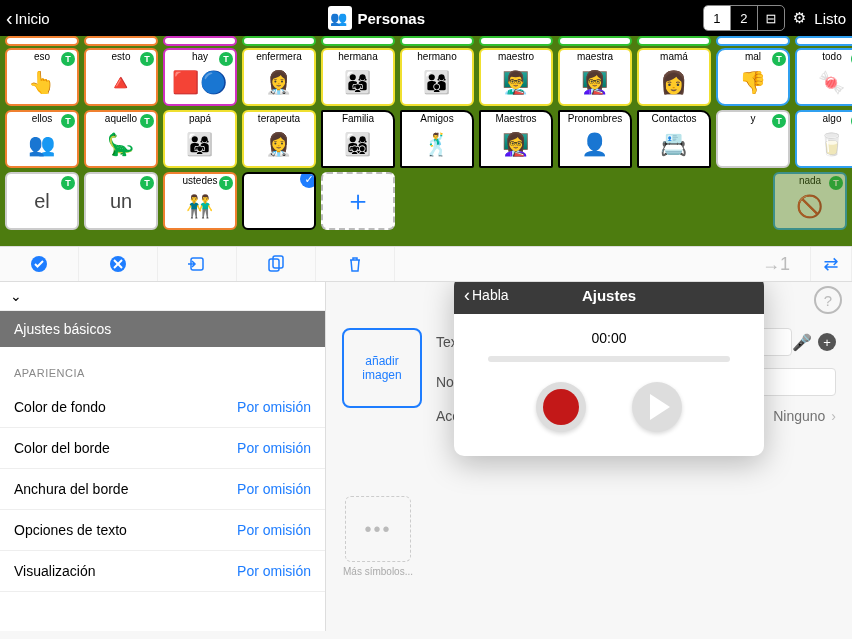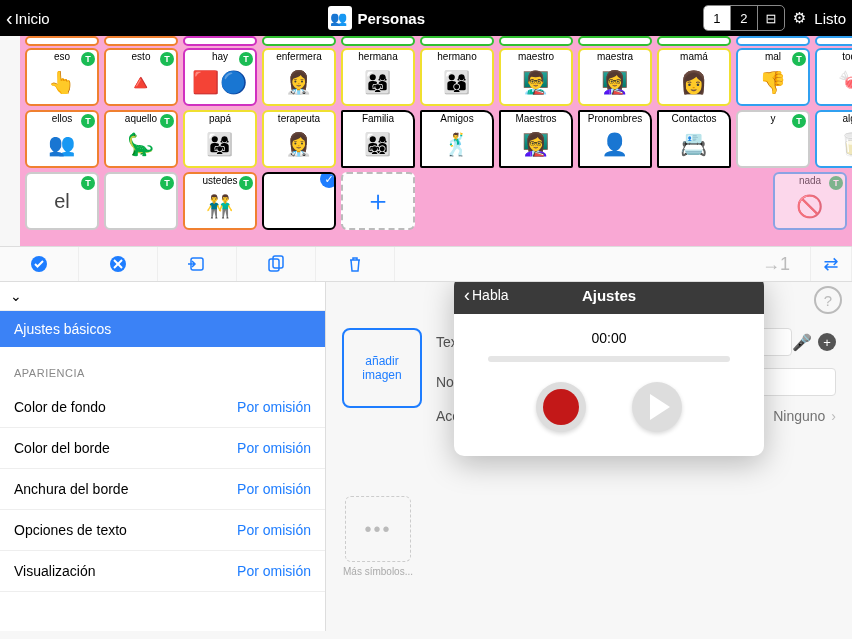--- a/index.html
+++ b/index.html
@@ -74,24 +74,23 @@
 .seg div:last-child { border-right: none; }
 .seg .active { background: #fff; color: #000; }
 .topbar .gear, .topbar .listo {
   margin-left: 8px;
 }
 .topbar .listo { font-size: 15px; }
 
 
 .board {
   height: 210px;
-  background: #f9a8d4;
+  background: #4d7c0f;
   overflow: hidden;
   position: relative;
-  margin-left: 20px;
 }
 .row {
   display: flex;
   gap: 5px;
   padding: 0 5px;
   margin-top: 0px;
   height: 10px;
   overflow: hidden;
 }
 .row2, .row3, .row4 {
@@ -217,21 +216,21 @@
 }
 .segmented div {
   padding: 3px 10px;
   color: #888;
 }
 .segmented .act {
   background: #ccc;
   color: #555;
 }
 .bluehdr {
-  background: #3b82f6;
+  background: #737373;
   color: #fff;
   padding: 10px 14px;
   font-size: 14px;
 }
 .grouphdr {
   font-size: 11px;
   color: #888;
   padding: 20px 14px 8px;
   letter-spacing: 0.5px;
 }
@@ -489,21 +488,21 @@
         <div class="pic">👨‍🏫</div>
       </div>
       <div class="cell" style="border-color: rgb(240, 224, 48);">
         <div class="label">maestra</div>
         <div class="pic">👩‍🏫</div>
       </div>
       <div class="cell" style="border-color: rgb(240, 224, 48);">
         <div class="label">mamá</div>
         <div class="pic">👩</div>
       </div>
-      <div class="cell" style="border-color: rgb(48, 160, 240);">
+      <div class="cell" style="border-color: rgb(48, 160, 240); border-radius: 9px;">
         <div class="label">mal</div>
         <div class="pic">👎</div>
         <div class="badge">T</div>
       </div>
       <div class="cell" style="border-color: rgb(48, 160, 240);">
         <div class="label">todo</div>
         <div class="pic">🍬</div>
         <div class="badge">T</div>
       </div>
     </div>
@@ -559,20 +558,21 @@
     </div>
   <div class="row4" id="row4">
 
   <div class="cell" style="border-color: rgb(204, 204, 204);">
         <div class="label"></div>
         <div class="pic" style="font-size: 20px; color: rgb(68, 68, 68);">el</div>
         <div class="badge">T</div>
       </div>
       <div class="cell" style="border-color: rgb(204, 204, 204);">
         <div class="label"></div>
+        <div class="pic" style="font-size: 20px; color: rgb(68, 68, 68);">un</div>
         <div class="badge">T</div>
       </div>
       <div class="cell" style="border-color: rgb(240, 128, 48);">
         <div class="label">ustedes</div>
         <div class="pic">👬</div>
         <div class="badge">T</div>
       </div>
       <div class="cell" style="border-color: rgb(0, 0, 0); border-width: 2.5px;">
         <div class="bluecheck">✓</div>
         <div class="label"></div>

